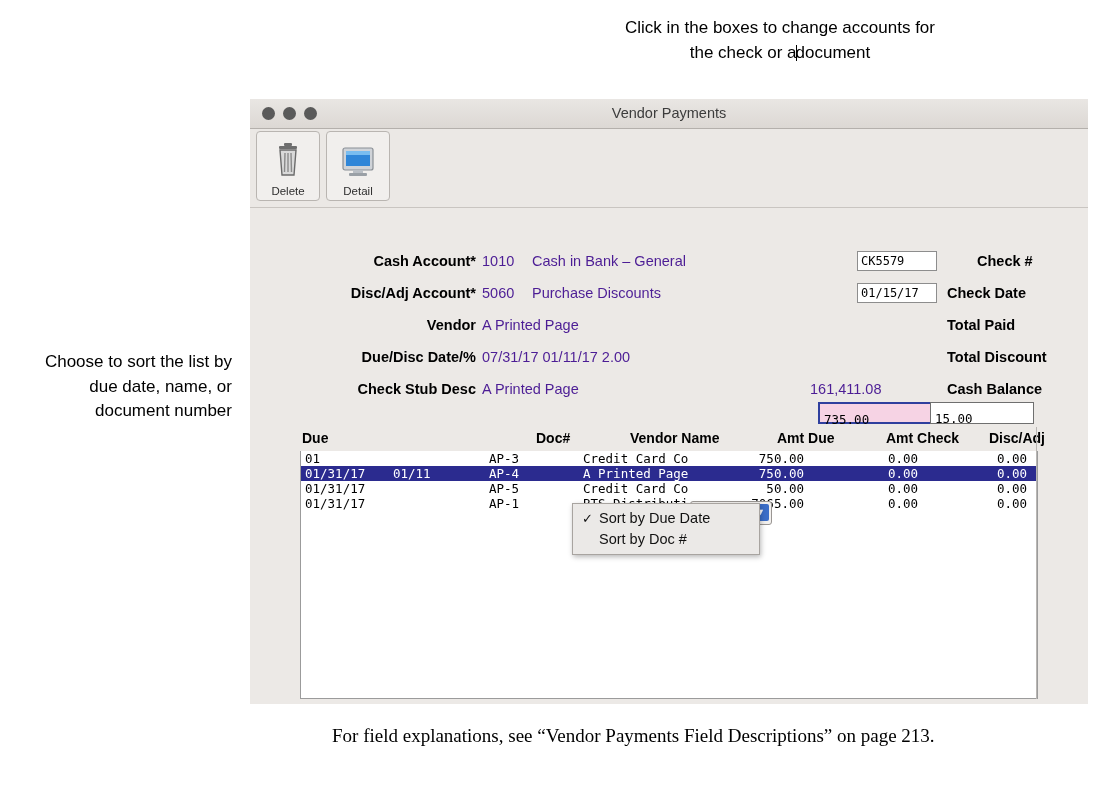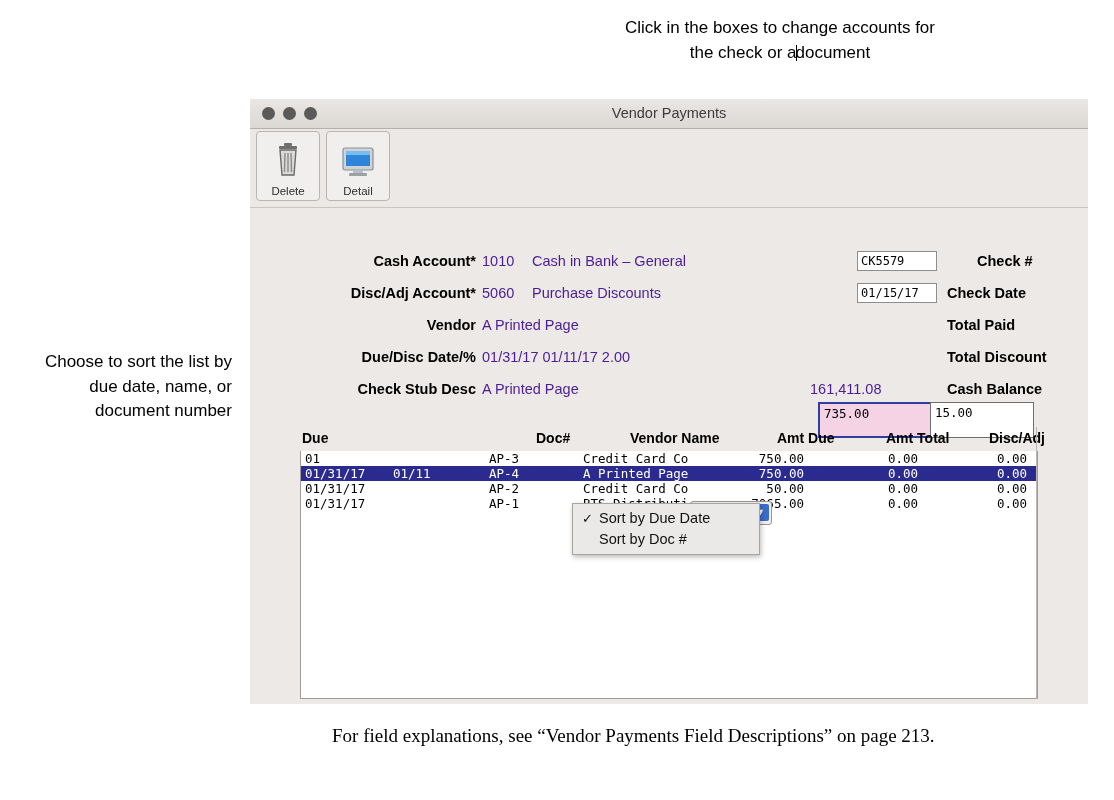--- a/index.html
+++ b/index.html
@@ -198,27 +198,27 @@
     position: absolute;
     top: 0;
   }
   .grid-row.sel {
     background: #2b2b8f;
     color: #ffffff;
   }
 
   .amt-box {
     position: absolute;
-    height: 36px;
+    height: 22px;
     border: 1px solid #6f6f6f;
     box-sizing: border-box;
     font-family: "DejaVu Sans Mono", monospace;
     font-size: 12.5px;
     text-align: left;
-    padding: 2px 4px;
+    padding: 8px 4px;
   }
   #paid-box {
     background: #f6d3e4;
     border: 2px solid #2f3f9e;
   }
   #disc-box {
     background: #ffffff;
   }
 
   
@@ -346,21 +346,21 @@
     <div class="fval" style="left:282px; top:45px;">Cash in Bank – General</div>
 
     <div class="flabel" style="left:40px; top:77px; width:186px;">Disc/Adj Account*</div>
     <div class="fval" style="left:232px; top:77px;">5060</div>
     <div class="fval" style="left:282px; top:77px;">Purchase Discounts</div>
 
     <div class="flabel" style="left:60px; top:109px; width:166px;">Vendor</div>
     <div class="fval" style="left:232px; top:109px;">A Printed Page</div>
 
     <div class="flabel" style="left:40px; top:141px; width:186px;">Due/Disc Date/%</div>
-    <div class="fval" style="left:232px; top:141px;">01/31/17  01/11/17  2.00</div>
+    <div class="fval" style="left:232px; top:141px;">07/31/17  01/11/17  2.00</div>
 
     <div class="flabel" style="left:60px; top:173px; width:166px;">Check Stub Desc</div>
     <div class="fval" style="left:232px; top:173px;">A Printed Page</div>
 
     <input class="tinput" style="left: 607px; top: 43px; width: 80px;" value="CK5579">
     <div class="rlabel" style="left:697px; top:45px;margin-left:30px;">Check #</div>
 
     <input class="tinput" style="left: 607px; top: 75px; width: 80px;" value="01/15/17">
     <div class="rlabel" style="left:697px; top:77px;">Check Date</div>
 
@@ -379,21 +379,21 @@
 
   <div id="popup-btn">
     <div class="arrowbox">▼</div>
   </div>
 
   <div id="colheads">
     <span style="left:2px;">Due</span>
     <span style="left:236px;">Doc#</span>
     <span style="left:330px;">Vendor Name</span>
     <span style="left:477px;">Amt Due</span>
-    <span style="left:586px;">Amt Total</span>
+    <span style="left:586px;">Amt Check</span>
     <span style="left:689px;">Disc/Adj</span>
   </div>
 
   <div id="listpane">
     <div class="grid-row">
       <span style="left:4px;">01</span>
       <span style="left:92px;"></span>
       <span style="left:188px;">AP-3</span>
       <span style="left:282px;">Credit Card Co</span>
       <span style="left:441px; width:62px; text-align:right;">750.00</span>
@@ -405,21 +405,21 @@
       <span style="left:92px;">01/11</span>
       <span style="left:188px;">AP-4</span>
       <span style="left:282px;">A Printed Page</span>
       <span style="left:441px; width:62px; text-align:right;">750.00</span>
       <span style="left:555px; width:62px; text-align:right;">0.00</span>
       <span style="left:664px; width:62px; text-align:right;">0.00</span>
     </div>
     <div class="grid-row">
       <span style="left:4px;">01/31/17</span>
       <span style="left:92px;"></span>
-      <span style="left:188px;">AP-2</span>
+      <span style="left:188px;">AP-5</span>
       <span style="left:282px;">Credit Card Co</span>
       <span style="left:441px; width:62px; text-align:right;">50.00</span>
       <span style="left:555px; width:62px; text-align:right;">0.00</span>
       <span style="left:664px; width:62px; text-align:right;">0.00</span>
     </div>
     <div class="grid-row">
       <span style="left:4px;">01/31/17</span>
       <span style="left:92px;"></span>
       <span style="left:188px;">AP-1</span>
       <span style="left:282px;">BTS Distributi</span>

